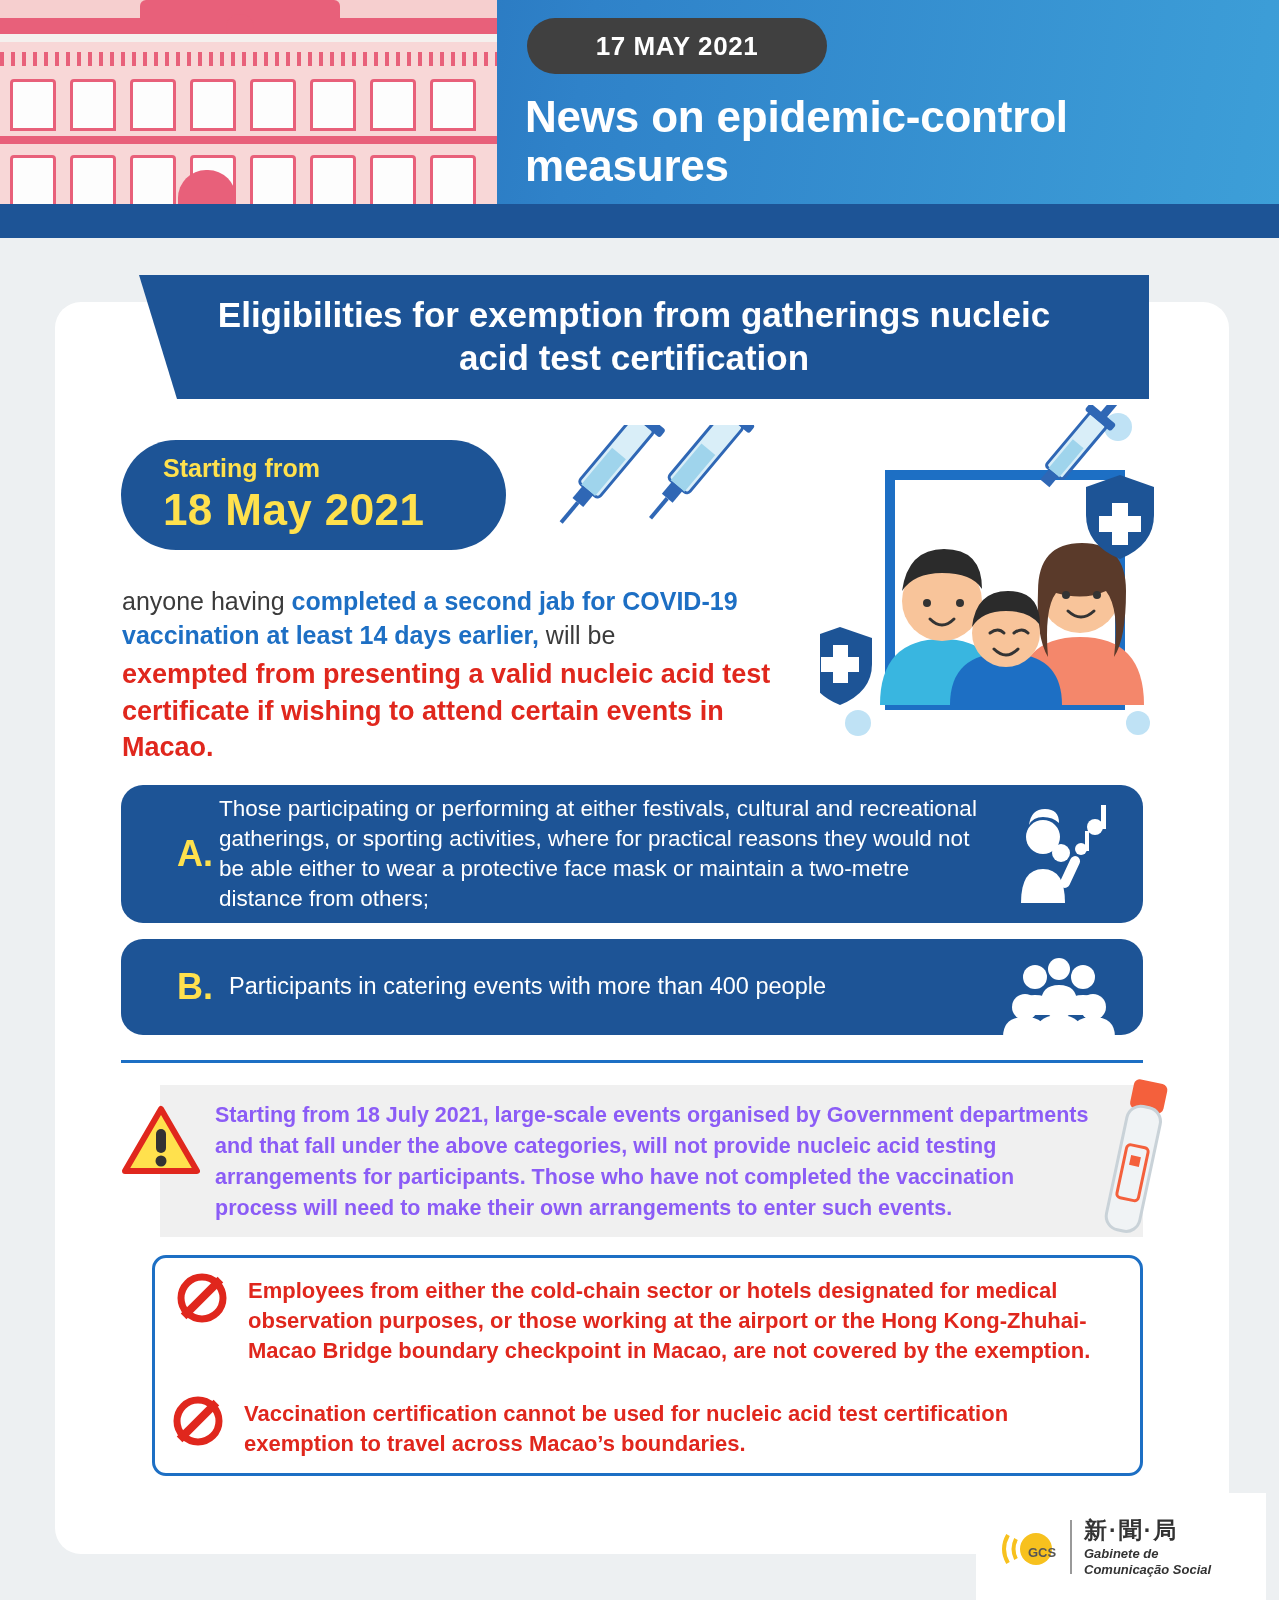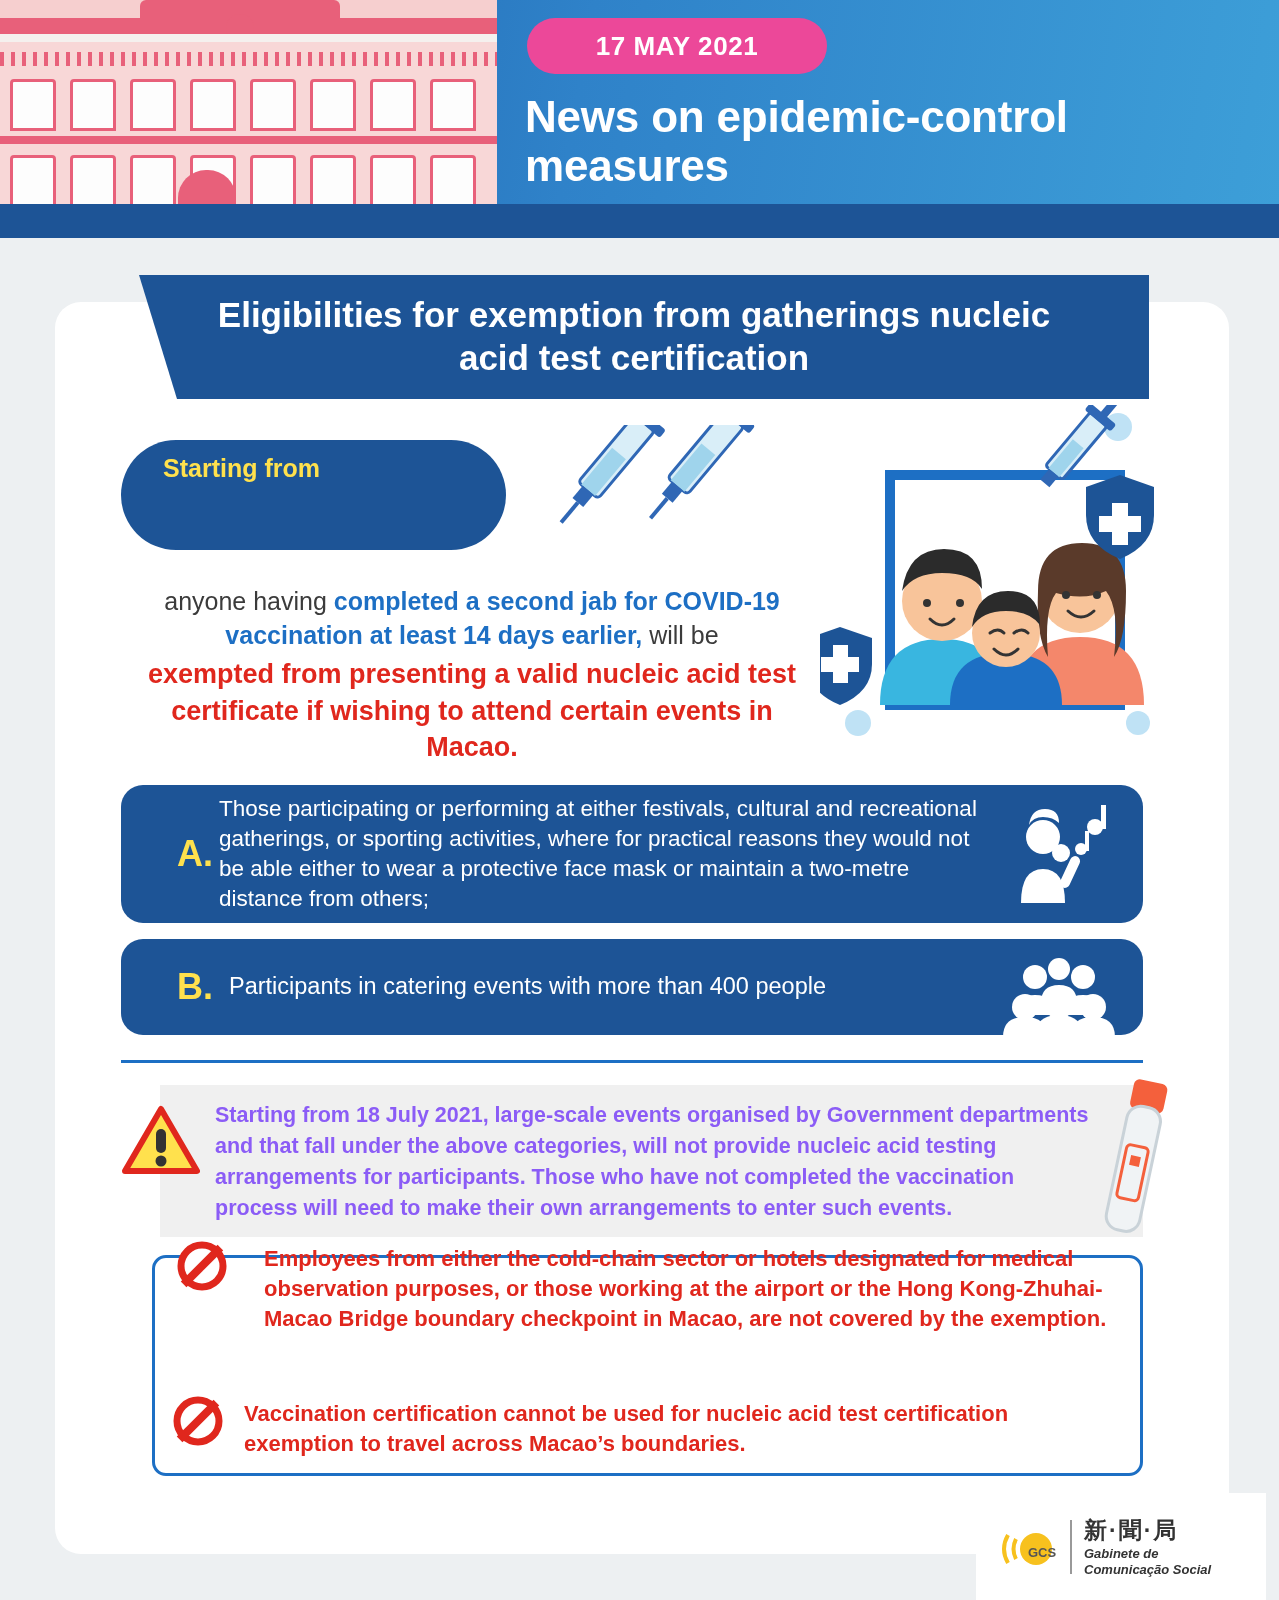--- a/index.html
+++ b/index.html
@@ -41,21 +41,21 @@
   }
   .bld-win {
     width:46px; height:52px; background:#fdfdfd; border:3px solid #e8607a; border-radius:4px 4px 0 0;
   }
   .bld-door { position:absolute; left:178px; top:170px; width:58px; height:62px; background:#e8607a; border-radius:28px 28px 0 0; }
   .bld-ground { position:absolute; left:0; bottom:0; width:497px; height:10px; background:#dd4f68; }
   .bld-fence { position:absolute; left:0; top:52px; width:497px; height:14px; background:repeating-linear-gradient(to right,#e8607a 0 4px, transparent 4px 11px); }
 
   .date-pill {
     position: absolute; left: 527px; top: 18px; width: 300px; height: 56px;
-    background: #ec4899; border-radius: 28px;
+    background: #404040; border-radius: 28px;
     display: flex; align-items: center; justify-content: center;
     color: #fff; font-size: 26px; font-weight: bold; letter-spacing: .6px;
   }
   .header-title {
     position: absolute; left: 525px; top: 92px; width: 720px;
     color: #fff; font-size: 44px; font-weight: bold; line-height: 1.12;
     letter-spacing: -0.2px;
   }
 
   
@@ -79,21 +79,21 @@
   
   .start-pill {
     position: absolute; left: 121px; top: 440px; width: 385px; height: 110px;
     background: #1d5496; border-radius: 55px;
     padding: 14px 0 0 42px;
   }
   .start-label { color: #ffe14d; font-size: 25px; font-weight: bold; }
   .start-date { color: #ffe14d; font-size: 44px; font-weight: bold; margin-top: 2px; letter-spacing: .4px; }
 
   
-  .para { position: absolute; left: 122px; top: 585px; width: 700px; text-align: center; }
+  .para { position: absolute; left: 122px; top: 585px; width: 700px; }
   .para-line1 { font-size: 25px; color: #3b3b3b; line-height: 1.34; }
   .para-line1 .blue { color: #1d6fc4; font-weight: bold; }
   .para-red {
     margin-top: 4px; color: #e0271d; font-size: 27px; font-weight: bold; line-height: 1.36;
   }
 
   
   .syringes { position: absolute; left: 528px; top: 425px; width: 270px; height: 130px; }
   
   .family { position: absolute; left: 820px; top: 405px; width: 380px; height: 370px; }
@@ -127,21 +127,21 @@
   }
   .warn-icon { position: absolute; left: 122px; top: 1105px; width: 78px; height: 72px; }
   .tube { position: absolute; left: 1100px; top: 1076px; width: 70px; height: 170px; }
 
   
   .red-box {
     position: absolute; left: 152px; top: 1255px; width: 991px; height: 221px;
     border: 3px solid #1d6fc4; border-radius: 14px;
   }
   .red-item { position: absolute; display: flex; }
-  .red-item-1 { left: 176px; top: 1240px; width: 950px; gap: 16px; }
+  .red-item-1 { left: 176px; top: 1272px; width: 950px; }
   .red-item-2 { left: 172px; top: 1395px; width: 950px; }
   .no-icon { flex: 0 0 72px; }
   .red-text { color: #e0271d; font-size: 22px; font-weight: bold; line-height: 1.36; padding-top: 4px; }
 
   
   .footer-logo {
     position: absolute; left: 976px; top: 1493px; width: 290px; height: 107px;
     background: #fff; border-radius: 16px 0 0 0;
     display: flex; align-items: center; padding-left: 22px; gap: 12px;
   }
@@ -196,20 +196,21 @@
   </div>
 
   <div class="card"></div>
 
   <div class="banner">
     <div class="banner-text">Eligibilities for exemption from gatherings nucleic acid test certification</div>
   </div>
 
   <div class="start-pill">
     <div class="start-label">Starting from</div>
+    <div class="start-date">18 May 2021</div>
   </div>
 
   <div class="syringes">
     <svg width="270" height="130" viewBox="0 0 270 130">
       <g transform="rotate(40 80 65)">
         <rect x="52" y="-10" width="26" height="88" rx="4" fill="#d9eef8" stroke="#2f67b5" stroke-width="3"></rect>
         <rect x="44" y="-18" width="42" height="10" rx="3" fill="#2f67b5"></rect>
         <rect x="60" y="-46" width="10" height="30" fill="#2f67b5"></rect>
         <rect x="50" y="-52" width="30" height="8" rx="3" fill="#2f67b5"></rect>
         <rect x="56" y="30" width="18" height="48" fill="#9fd4ec"></rect>

